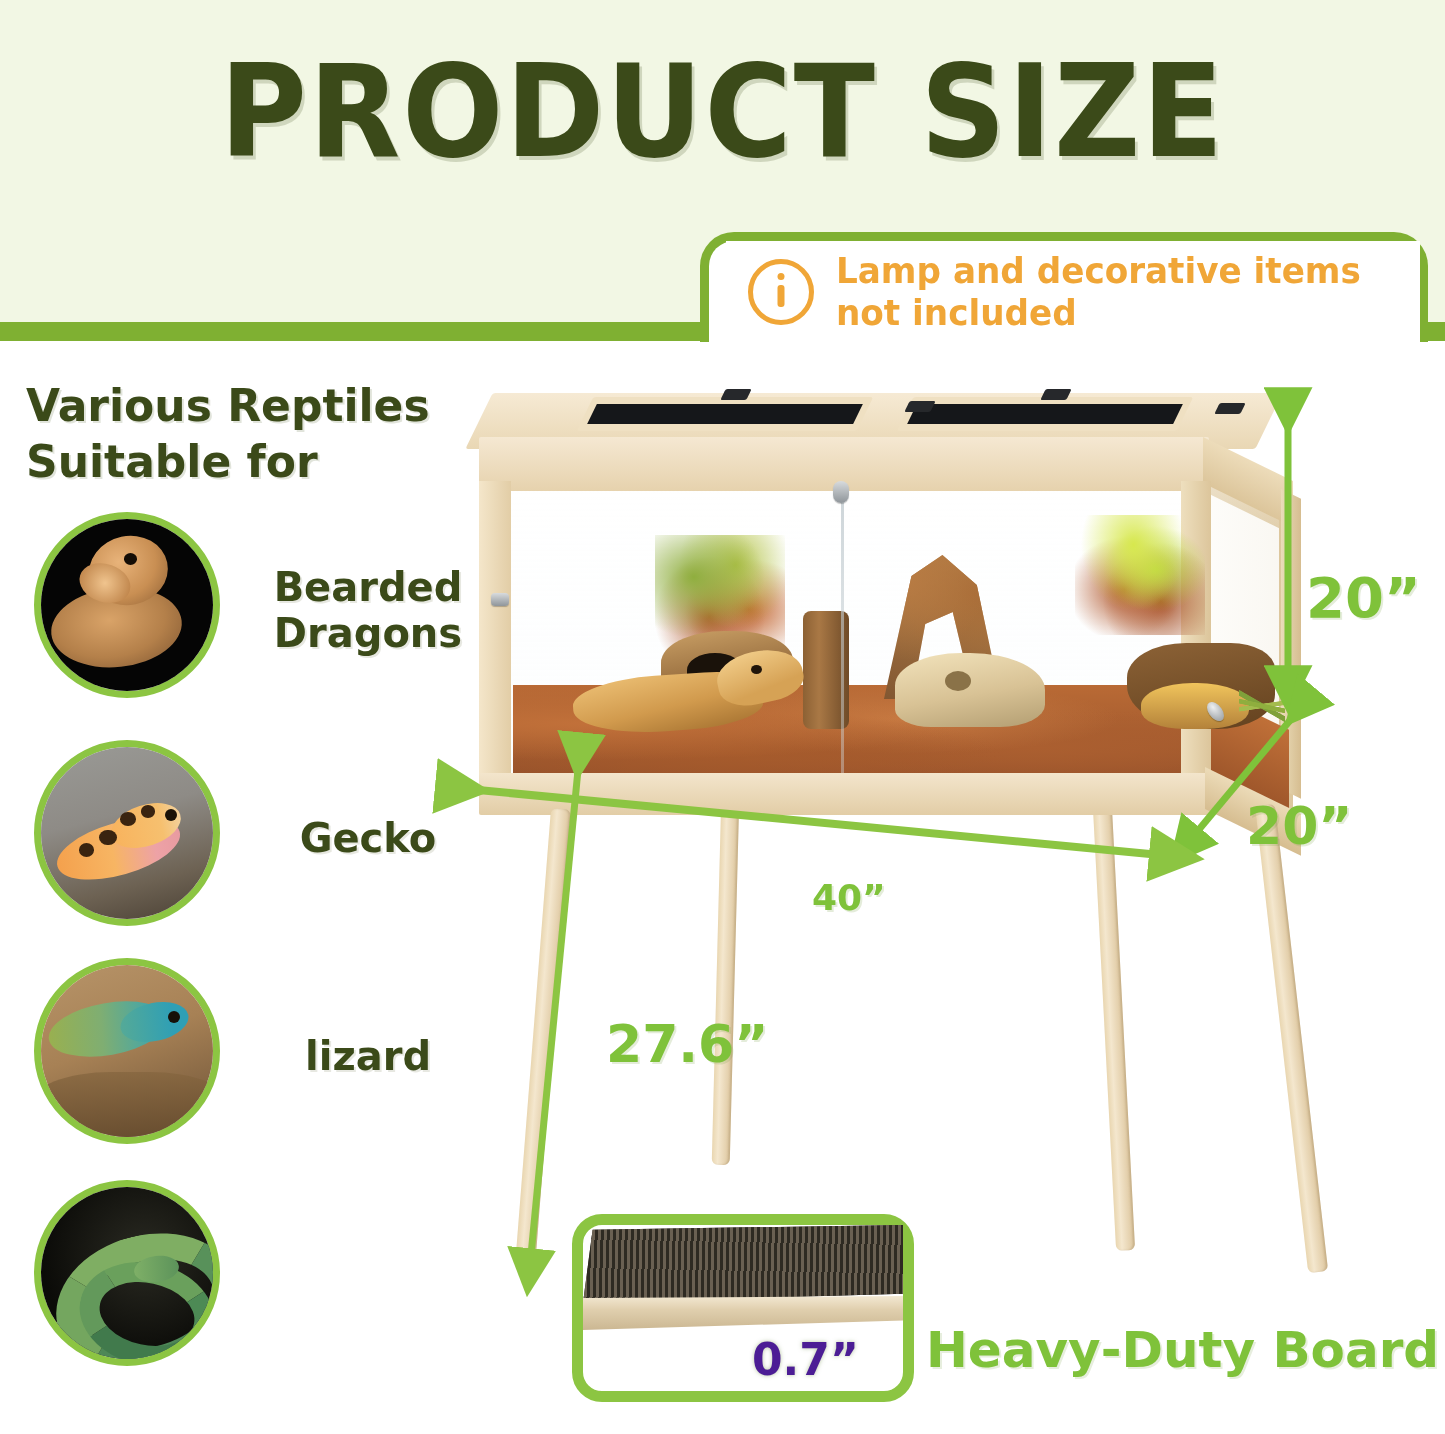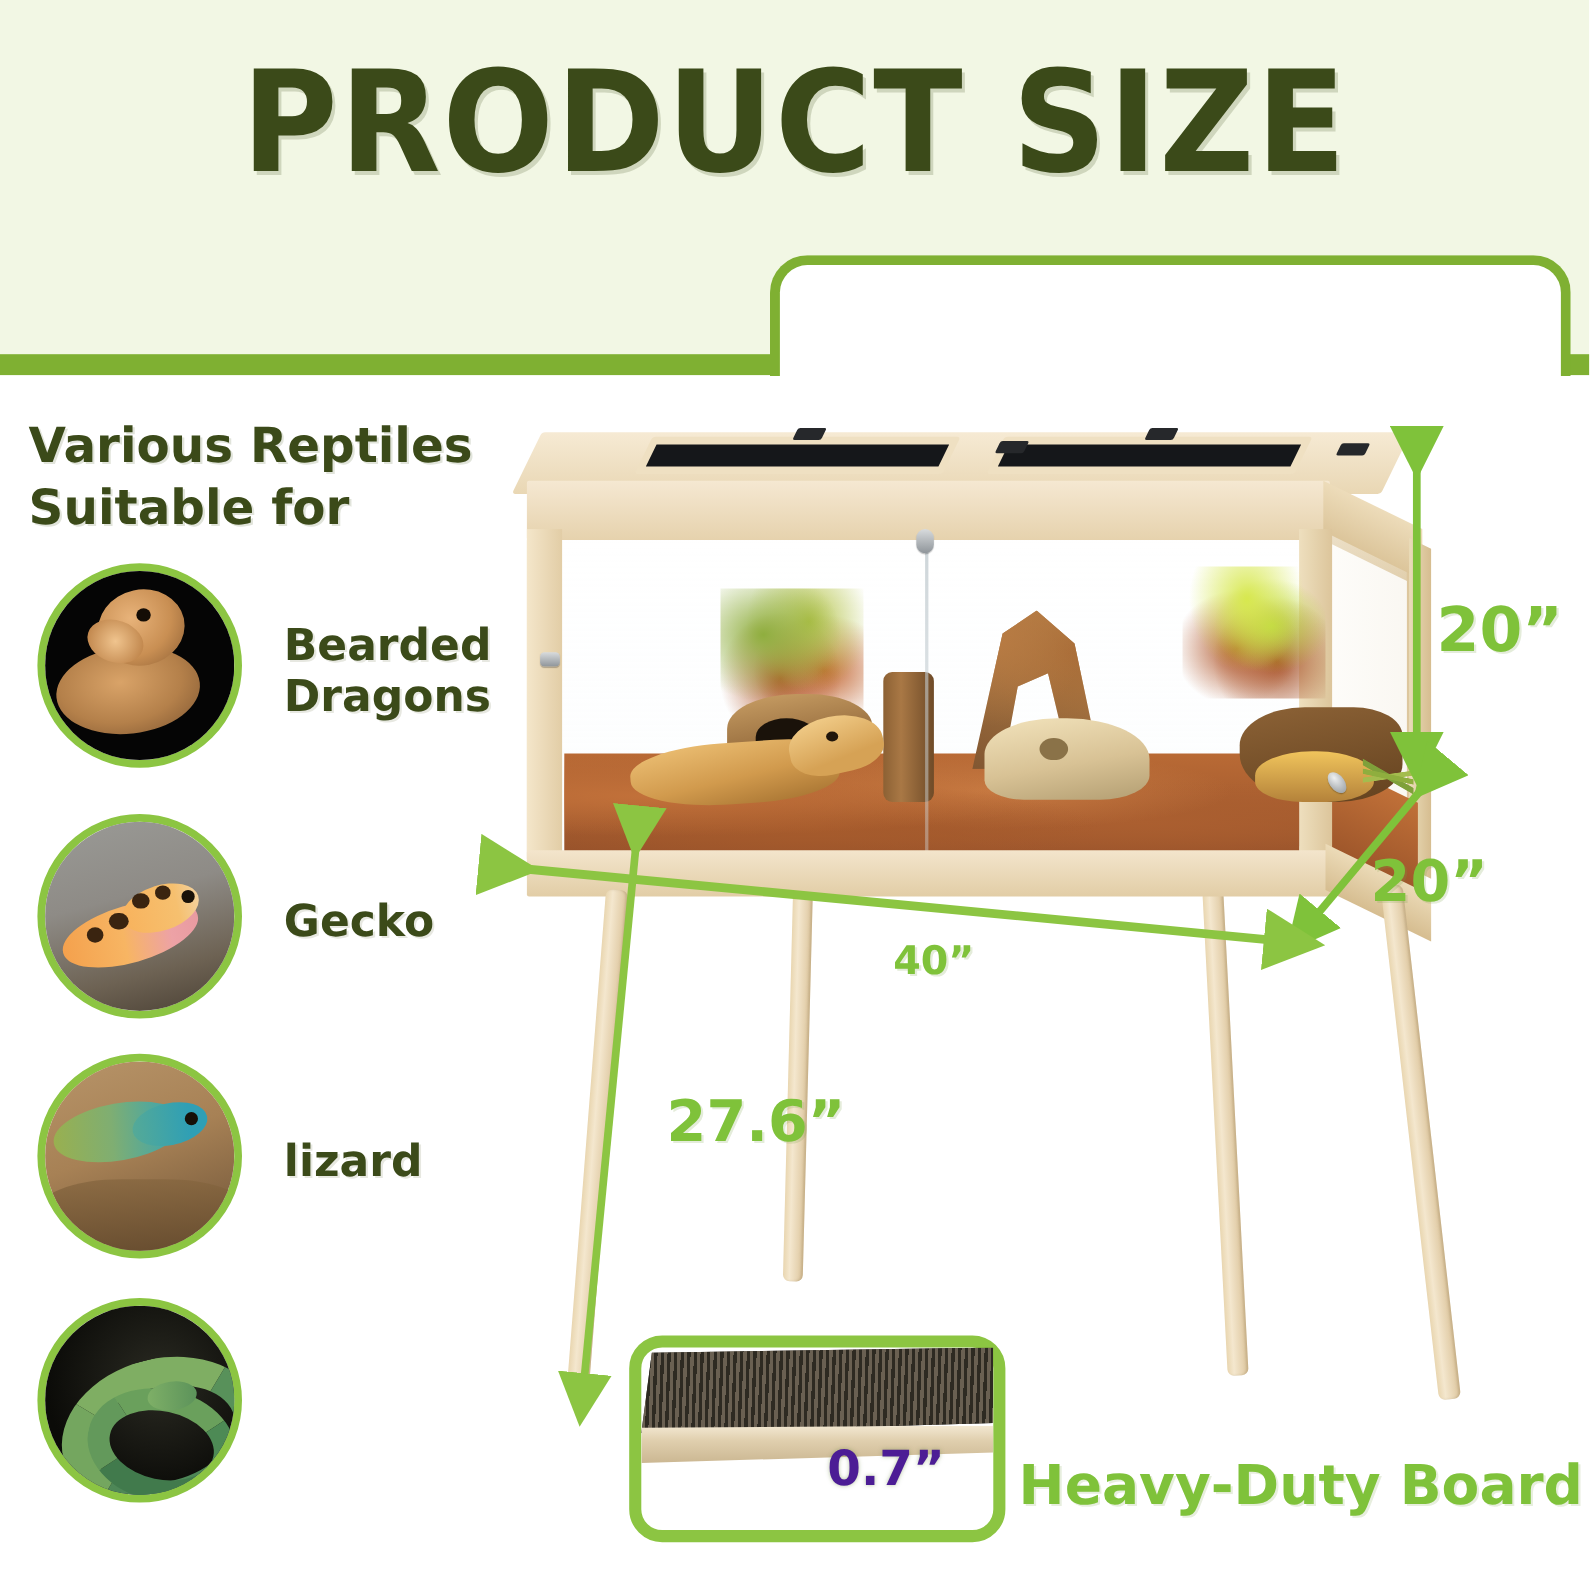--- a/index.html
+++ b/index.html
@@ -67,21 +67,21 @@
     transform:scaleX(.95);transform-origin:left center;
   }
 
   
   .left-head{
     position:absolute;left:26px;top:378px;width:420px;
     color:#3b4a19;font-weight:bold;font-size:44px;line-height:1.28;
     font-family:"DejaVu Sans","Liberation Sans",sans-serif;
     text-shadow:2px 2px 0 rgba(120,130,90,.22);
   }
-  .rep-item{position:absolute;left:26px;width:420px;height:196px;}
+  .rep-item{position:absolute;left:26px;width:420px;height:196px;text-align:center;}
   .rep-thumb{
     position:absolute;left:8px;top:0;width:186px;height:186px;border-radius:50%;
     border:7px solid #8cc542;box-sizing:border-box;overflow:hidden;
   }
   .rep-label{
     position:absolute;left:232px;top:50%;transform:translateY(-50%);
     width:220px;color:#3b4a19;font-weight:bold;font-size:40px;line-height:1.15;
     font-family:"DejaVu Sans","Liberation Sans",sans-serif;
     text-shadow:2px 2px 0 rgba(120,130,90,.18);
   }
@@ -289,20 +289,21 @@
   .leg.l2{left:266px;top:424px;width:18px;height:356px;transform:rotate(1.5deg);transform-origin:top center;}
   .leg.l3{left:638px;top:424px;width:19px;height:442px;transform:rotate(-3deg);transform-origin:top center;}
   .leg.l4{left:800px;top:420px;width:20px;height:470px;transform:rotate(-6.5deg);transform-origin:top center;}
 
   
   .dim-label{
     position:absolute;color:#7fc23a;font-weight:bold;
     font-family:"DejaVu Sans","Liberation Sans",sans-serif;
     text-shadow:2px 2px 0 rgba(120,160,70,.2);
     white-space:nowrap;
+    margin-top:24px;
   }
   .dim-20h{left:1306px;top:541px;font-size:56px;}
   .dim-20d{left:1246px;top:772px;font-size:52px;}
   .dim-40{left:812px;top:853px;font-size:36px;}
   .dim-276{left:606px;top:990px;font-size:52px;}
   .dim-07{left:752px;top:1310px;font-size:44px;color:#4c1d95;
     text-shadow:0 0 4px rgba(110,140,70,.5);}
 
   svg.anno{position:absolute;left:0;top:0;width:1445px;height:1434px;pointer-events:none;}
 
@@ -334,20 +335,30 @@
 
 <div class="stage">
 
   <div class="header-band"></div>
   <div class="title">PRODUCT SIZE</div>
 
   <div class="divider-left"></div>
   <div class="divider-right"></div>
 
   <div class="notice"></div>
+  <div class="notice-inner">
+    <div class="info-icon">
+      <span class="dot"></span>
+        <span class="stem"></span>
+    </div>
+    <div class="notice-text">
+      <div>Lamp and decorative items</div>
+      <div>not included</div>
+    </div>
+  </div>
 
   <div class="left-head">
     <div>Various Reptiles</div>
     <div>Suitable for</div>
   </div>
 
   <div class="rep-item" style="top:512px">
     <div class="rep-thumb">
       <div class="art black">
         <span class="body-shape bd2"></span>

